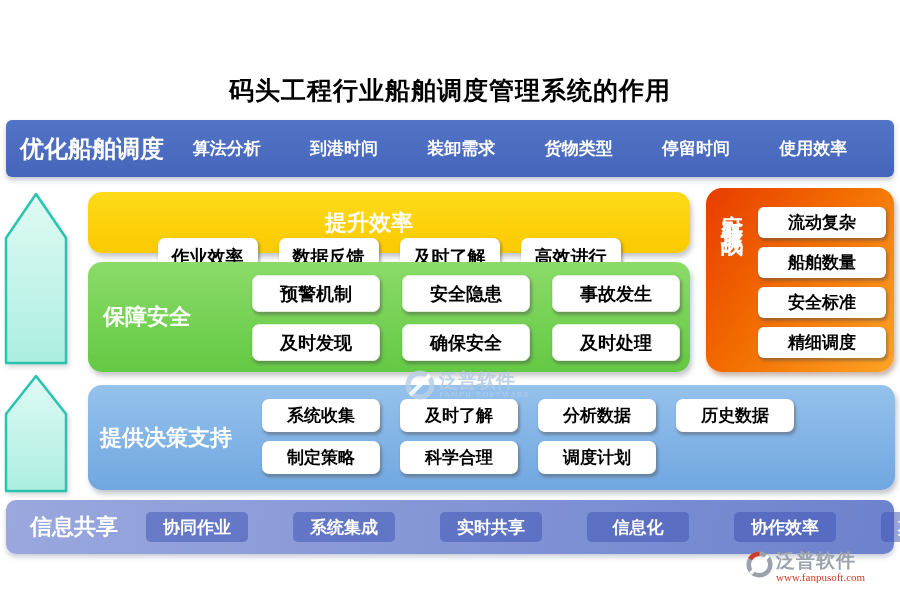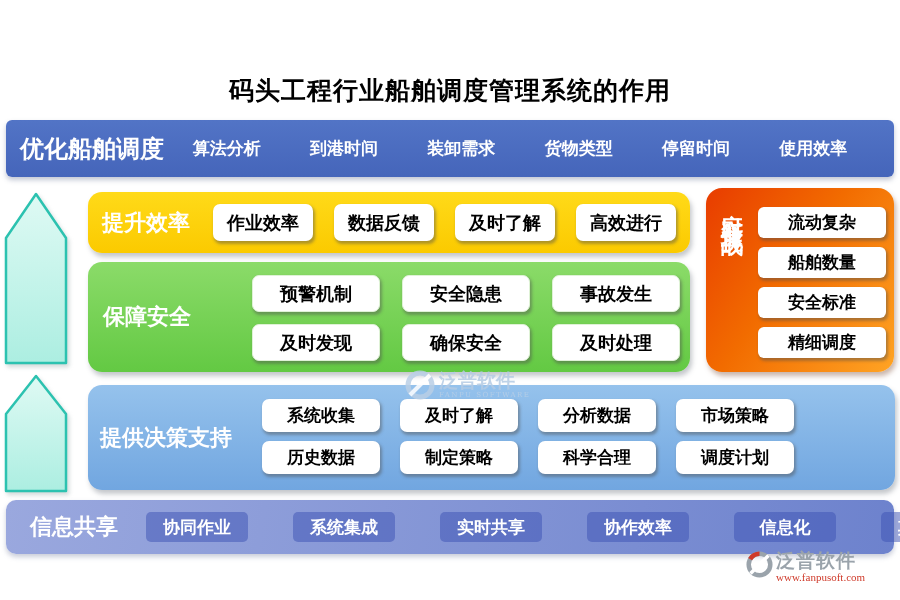--- a/index.html
+++ b/index.html
@@ -37,21 +37,21 @@
   .btn {
     background:#ffffff; border-radius:7px; color:#000000; font-weight:bold;
     font-size:18px; display:flex; align-items:center; justify-content:center;
     box-shadow:1.5px 2.5px 3px rgba(80,80,80,0.45); white-space:nowrap;
   }
 
   
   .row-yellow {
     left:88px; top:192px; width:602px; height:61px;
     background:linear-gradient(180deg,#ffda19,#fbca00);
-    display:flex; align-items:center; padding:0 14px;
+    display:flex; align-items:center; padding:16px 14px;flex-direction:column;
   }
   .row-yellow .row-label { width:128px; }
   .row-yellow .btns { display:flex; gap:21px;font-family:Liberation Mono, monospace; }
   .row-yellow .btn { width:100px; height:37px; }
 
   
   .row-green {
     left:88px; top:262px; width:602px; height:110px;
     background:linear-gradient(180deg,#8bdb69,#63c943);
   }
@@ -192,36 +192,35 @@
       <span class="btn">精细调度</span>
     </div>
   </div>
 
   <div class="row row-decision">
     <span class="row-label">提供决策支持</span>
     <div class="grid">
       <span class="btn">系统收集</span>
       <span class="btn">及时了解</span>
       <span class="btn">分析数据</span>
-      <span class="btn">市场策略</span>
       <span class="btn">历史数据</span>
       <span class="btn">制定策略</span>
       <span class="btn">科学合理</span>
       <span class="btn">调度计划</span>
     </div>
   </div>
 
   <div class="bottom-banner">
     <span class="row-label">信息共享</span>
     <span class="chips">
       <span class="chip">协同作业</span>
       <span class="chip">系统集成</span>
       <span class="chip">实时共享</span>
+      <span class="chip">信息化</span>
       <span class="chip">协作效率</span>
-      <span class="chip">信息化</span>
       <span class="chip">其他码头</span>
     </span>
   </div>
 
   <div class="watermark">
     <svg width="30" height="30" viewBox="0 0 30 30">
       <circle cx="15" cy="15" r="12" fill="none" stroke="#b9cfe6" stroke-width="5"></circle>
       <line x1="5" y1="25" x2="25" y2="5" stroke="#ffffff" stroke-width="4"></line>
     </svg>
     <span class="wm-text">

